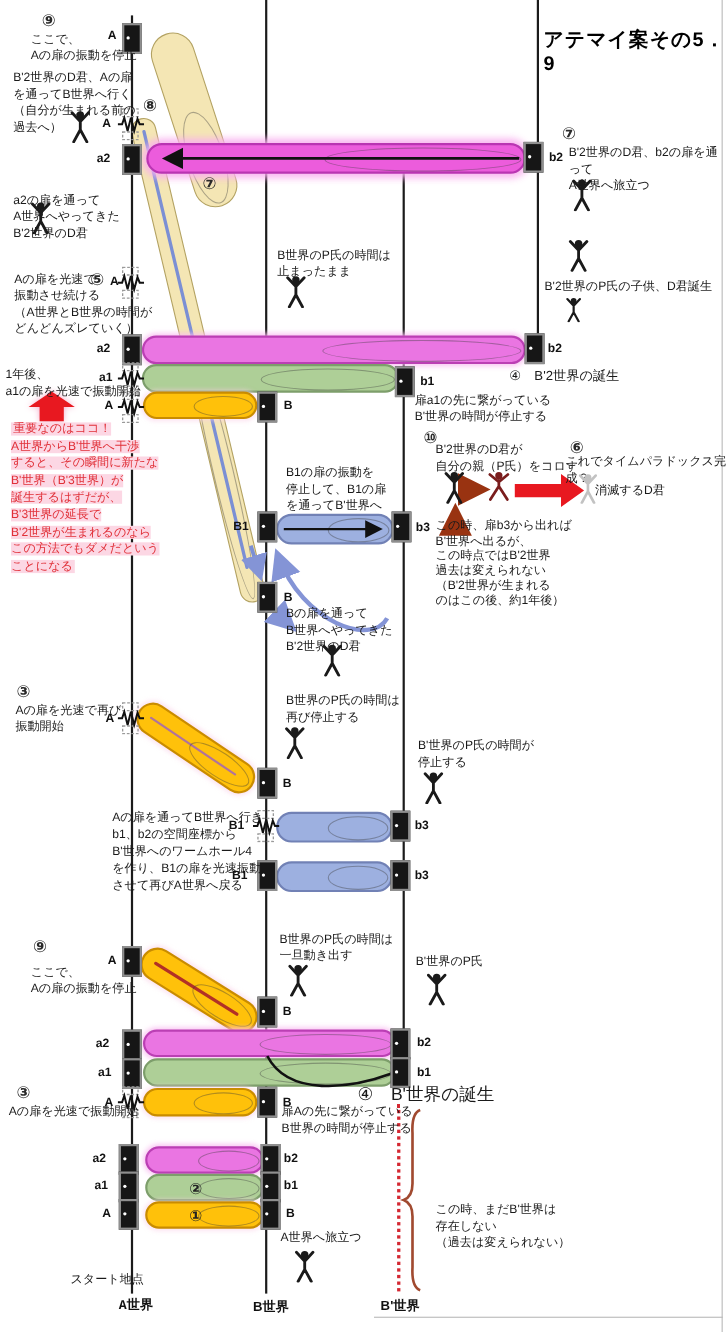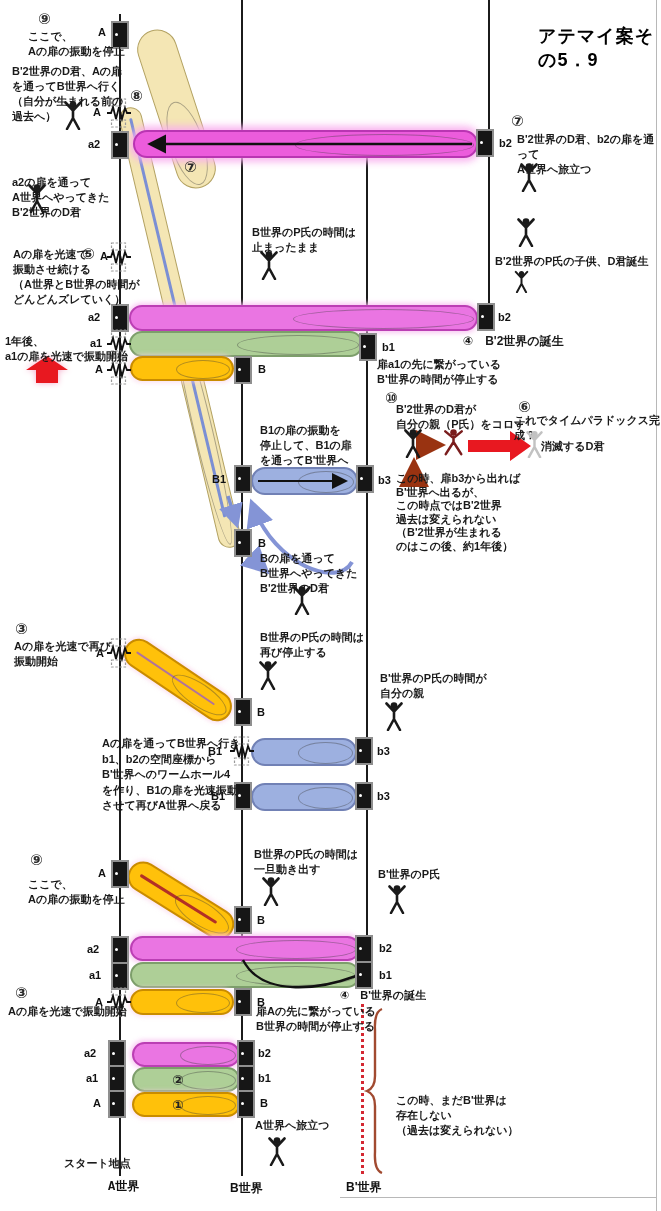--- a/index.html
+++ b/index.html
@@ -22,28 +22,28 @@
   .tube{background:#f4e6b4;border:1.6px solid #b3a262;}
   .t2::before{content:"";position:absolute;left:10px;right:30px;top:50%;margin-top:-1.5px;height:3px;background:#7b8fd4;border-radius:2px;}
   .innerline::before{content:"";position:absolute;left:10px;right:16px;top:50%;margin-top:-1.2px;height:2.5px;border-radius:2px;}
   .ln-mauve::before{background:#b0739c;}
   .ln-dred::before{background:#b23026;}
   
   .door{position:absolute;width:18px;height:28px;background:#161616;border:2.5px solid #8f8f8f;}
   .door::after{content:"";position:absolute;left:2px;top:10px;width:3px;height:3px;background:#fff;border-radius:50%;}
   .vdoor{position:absolute;width:24px;height:30px;}
   
-  .note{position:absolute;font-size:11px;line-height:15px;font-weight:bold;color:#1a1a1a;white-space:pre-line;}
+  .note{position:absolute;font-size:11px;line-height:15px;font-weight:normal;color:#1a1a1a;white-space:pre-line;}
   .note.red{color:#e03038;}
   .note.red span{background:#fcd7e4;padding:0 2px;}
   .note.sm{line-height:13.5px;}
   .step{position:absolute;font-size:15px;font-weight:bold;color:#2a2a2a;}
   .dlbl{position:absolute;font-size:11px;font-weight:bold;color:#111;}
   .wlbl{position:absolute;font-size:12px;font-weight:bold;color:#111;}
-  .title{position:absolute;font-size:18px;font-weight:bold;color:#000;letter-spacing:1px;margin-left:44px;}
+  .title{position:absolute;font-size:18px;font-weight:bold;color:#000;letter-spacing:1px;}
   .pillnum{position:absolute;left:38px;top:3px;font-size:14px;font-weight:bold;color:#222;}
   .person{position:absolute;}
   svg.overlay{position:absolute;left:0;top:0;pointer-events:none;}
 </style>
 </head>
 <body>
 
 <div class="canvas">
 
   <div class="tube" style="left:94px;top:89px;width:165px;height:40px;transform:rotate(72deg);"></div>
@@ -228,20 +228,29 @@
 止まったまま</div>
   <div class="note" style="left:13px;top:247px;">Aの扉を光速で</div>
   <div class="note" style="left:13px;top:262px;">振動させ続ける
 （A世界とB世界の時間が
 どんどんズレていく）</div>
   <div class="note" style="left:463px;top:334px;font-size:12px;">④　B'2世界の誕生</div>
   <div class="note" style="left:377px;top:357px;">扉a1の先に繋がっている
 B'世界の時間が停止する</div>
   <div class="note" style="left:5px;top:334px;">1年後、
 a1の扉を光速で振動開始</div>
+  <div class="note red" style="left:10px;top:383px;line-height:15.6px;"><span>重要なのはココ！
+A世界からB'世界へ干渉
+すると、その瞬間に新たな
+B'世界（B'3世界）が
+誕生するはずだが、
+B'3世界の延長で
+B'2世界が生まれるのなら
+この方法でもダメだという
+ことになる</span></div>
   <div class="note" style="left:396px;top:402px;">B'2世界のD君が
 自分の親（P氏）をコロす</div>
   <div class="note" style="left:514px;top:413px;">これでタイムパラドックス完成？</div>
   <div class="note" style="left:541px;top:439px;">消滅するD君</div>
   <div class="note sm" style="left:396px;top:472px;">この時、扉b3から出れば
 B'世界へ出るが、
 この時点ではB'2世界
 過去は変えられない
 （B'2世界が生まれる
 のはこの後、約1年後）</div>
@@ -249,32 +258,32 @@
 停止して、B1の扉
 を通ってB'世界へ</div>
   <div class="note" style="left:260px;top:551px;">Bの扉を通って
 B世界へやってきた
 B'2世界のD君</div>
   <div class="note" style="left:14px;top:639px;">Aの扉を光速で再び
 振動開始</div>
   <div class="note" style="left:260px;top:630px;">B世界のP氏の時間は
 再び停止する</div>
   <div class="note" style="left:380px;top:671px;">B'世界のP氏の時間が
-自分の親</div>
+停止する</div>
   <div class="note" style="left:102px;top:736px;line-height:15.5px;">Aの扉を通ってB世界へ行き
 b1、b2の空間座標から
 B'世界へのワームホール4
 を作り、B1の扉を光速振動
 させて再びA世界へ戻る</div>
   <div class="note" style="left:28px;top:877px;">ここで、
 Aの扉の振動を停止</div>
   <div class="note" style="left:254px;top:847px;">B世界のP氏の時間は
 一旦動き出す</div>
   <div class="note" style="left:378px;top:867px;">B'世界のP氏</div>
-  <div class="note" style="left:340px;top:988px;font-size:11px;">④　B'世界の誕生</div>
+  <div class="note" style="left:325px;top:988px;font-size:16px;">④　B'世界の誕生</div>
   <div class="note" style="left:8px;top:1004px;">Aの扉を光速で振動開始</div>
   <div class="note" style="left:256px;top:1004px;">扉Aの先に繋がっている
 B世界の時間が停止する</div>
   <div class="note" style="left:396px;top:1093px;">この時、まだB'世界は
 存在しない
 （過去は変えられない）</div>
   <div class="note" style="left:255px;top:1118px;">A世界へ旅立つ</div>
   <div class="note" style="left:64px;top:1156px;">スタート地点</div>
 
   <span class="wlbl" style="left:108px;top:1178px;font-family:Liberation Mono, monospace;">A世界</span>

